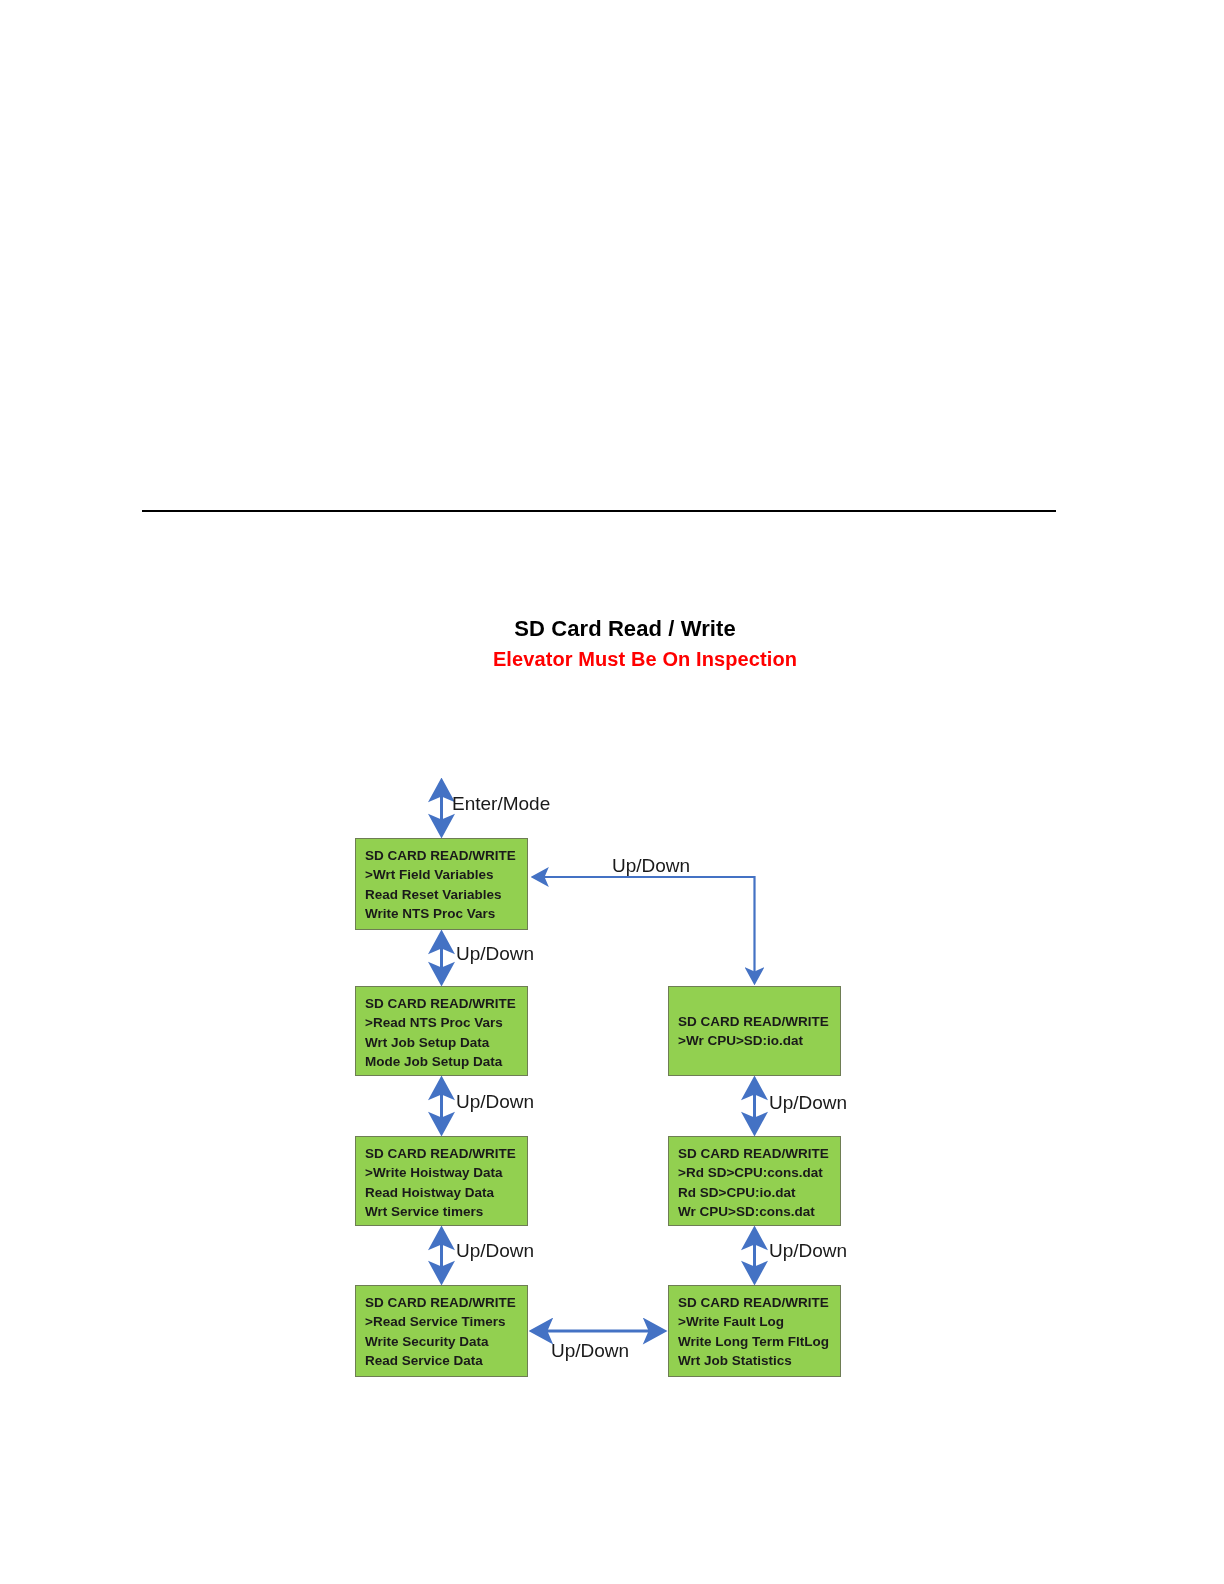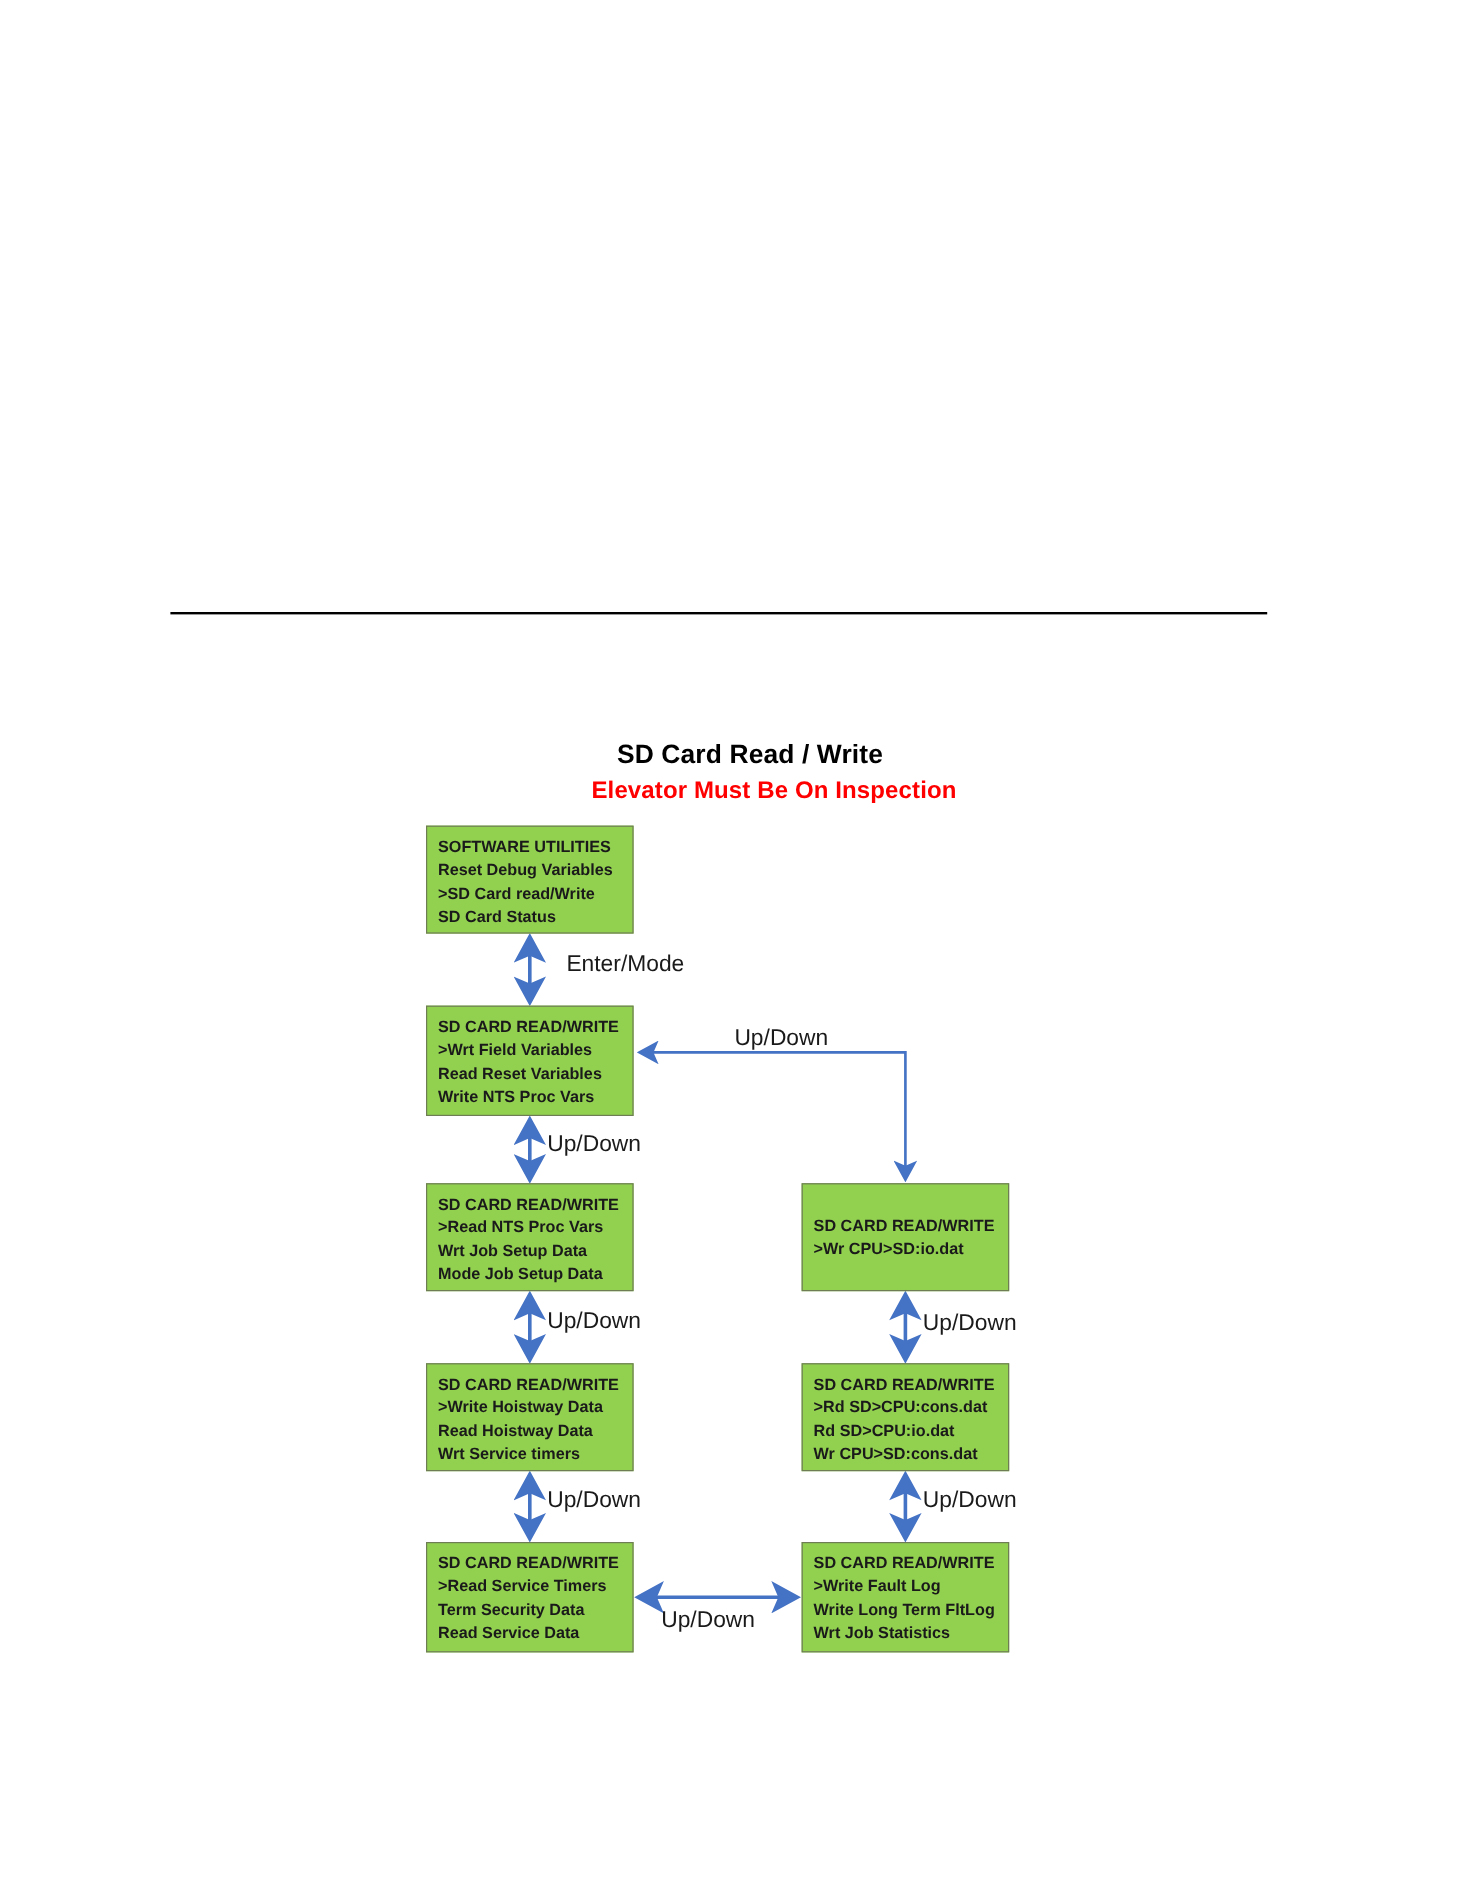--- a/index.html
+++ b/index.html
@@ -88,21 +88,21 @@
   #node-rd-sd-cpu          { left: 668px; top: 1136px; width: 173px; height: 90px; }
   #node-write-fault-log    { left: 668px; top: 1285px; width: 173px; height: 92px; }
 
   
   .edge-label {
     position: absolute;
     font-size: 19px;
     color: #1a1a1a;
     white-space: nowrap;
   }
-  #label-enter-mode    { left: 472px; top: 793px; }
+  #label-enter-mode    { left: 452px; top: 793px; }
   #label-updown-loop   { left: 612px; top: 855px; }
   #label-updown-l1     { left: 456px; top: 943px; }
   #label-updown-l2     { left: 456px; top: 1091px; }
   #label-updown-l3     { left: 456px; top: 1240px; }
   #label-updown-r1     { left: 769px; top: 1092px; }
   #label-updown-r2     { left: 769px; top: 1240px; }
   #label-updown-bottom { left: 551px; top: 1340px; }
 
   
   #connectors {
@@ -157,26 +157,20 @@
 
   <div class="edge-label" id="label-enter-mode">Enter/Mode</div>
   <div class="edge-label" id="label-updown-loop">Up/Down</div>
   <div class="edge-label" id="label-updown-l1">Up/Down</div>
   <div class="edge-label" id="label-updown-l2">Up/Down</div>
   <div class="edge-label" id="label-updown-l3">Up/Down</div>
   <div class="edge-label" id="label-updown-r1">Up/Down</div>
   <div class="edge-label" id="label-updown-r2">Up/Down</div>
   <div class="edge-label" id="label-updown-bottom">Up/Down</div>
 
-  <div class="node" id="node-software-utilities">
-    <div class="node-line">SOFTWARE UTILITIES</div>
-    <div class="node-line">Reset Debug Variables</div>
-    <div class="node-line">&gt;SD Card read/Write</div>
-    <div class="node-line">SD Card Status</div>
-  </div>
 
   <div class="node" id="node-wrt-field-vars">
     <div class="node-line">SD CARD READ/WRITE</div>
     <div class="node-line">&gt;Wrt Field Variables</div>
     <div class="node-line">Read Reset Variables</div>
     <div class="node-line">Write NTS Proc Vars</div>
   </div>
 
   <div class="node" id="node-read-nts-proc">
     <div class="node-line">SD CARD READ/WRITE</div>
@@ -188,21 +182,21 @@
   <div class="node" id="node-write-hoistway">
     <div class="node-line">SD CARD READ/WRITE</div>
     <div class="node-line">&gt;Write Hoistway Data</div>
     <div class="node-line">Read Hoistway Data</div>
     <div class="node-line">Wrt Service timers</div>
   </div>
 
   <div class="node" id="node-read-svc-timers">
     <div class="node-line">SD CARD READ/WRITE</div>
     <div class="node-line">&gt;Read Service Timers</div>
-    <div class="node-line">Term Security Data</div>
+    <div class="node-line">Write Security Data</div>
     <div class="node-line">Read Service Data</div>
   </div>
 
   <div class="node vcenter" id="node-wr-cpu-io">
     <div class="node-line">SD CARD READ/WRITE</div>
     <div class="node-line">&gt;Wr CPU&gt;SD:io.dat</div>
   </div>
 
   <div class="node" id="node-rd-sd-cpu">
     <div class="node-line">SD CARD READ/WRITE</div>

